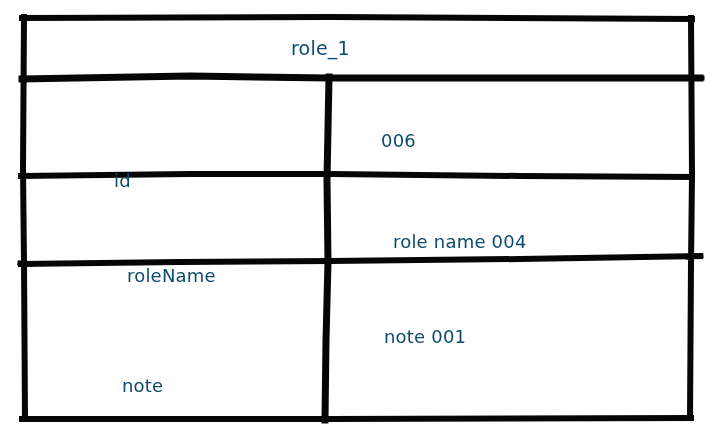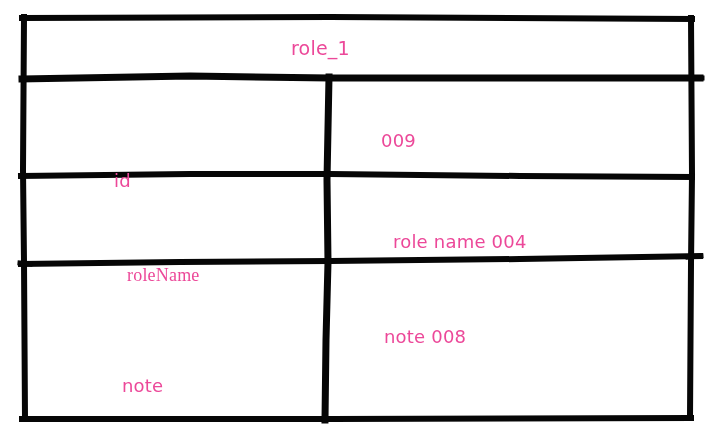--- a/index.html
+++ b/index.html
@@ -16,21 +16,21 @@
   }
   #diagram {
     position: absolute;
     left: 0;
     top: 0;
     width: 705px;
     height: 435px;
   }
   .cell-text {
     position: absolute;
-    color: #ec4899;
+    color: #0c4a6e;
     font-family: "DejaVu Sans", sans-serif;
     white-space: nowrap;
     font-weight: 400;
     letter-spacing: 0.2px;
   }
   .title-text {
     font-size: 19px;
   }
   .label-text {
     font-size: 18px;
@@ -67,19 +67,19 @@
   <path d="M 329 77 L 327 180 L 328 262 L 326 340 L 325 420" stroke-width="7"></path>
 
   <path d="M 690 78 L 702 78" stroke-width="5"></path>
   <path d="M 688 257 L 701 256" stroke-width="5"></path>
   <path d="M 20 263 L 30 264" stroke-width="5"></path>
 </svg>
 
 <div class="cell-text title-text" style="left:291px; top:37px;">role_1</div>
 
 <div class="cell-text label-text" style="left:114px; top:126px;">id</div>
-<div class="cell-text value-text" style="left:381px; top:130px;">009</div>
+<div class="cell-text value-text" style="left:381px; top:130px;">006</div>
 
-<div class="cell-text label-text" style="left:127px; top:221px;font-family:Liberation Serif, serif;">roleName</div>
+<div class="cell-text label-text" style="left:127px; top:221px;">roleName</div>
 <div class="cell-text value-text" style="left:393px; top:231px;">role name 004</div>
 
 <div class="cell-text label-text" style="left:122px; top:331px;text-align:center;">note</div>
-<div class="cell-text value-text" style="left:384px; top:326px;">note 008</div>
+<div class="cell-text value-text" style="left:384px; top:326px;">note 001</div>
 
 </body></html>

